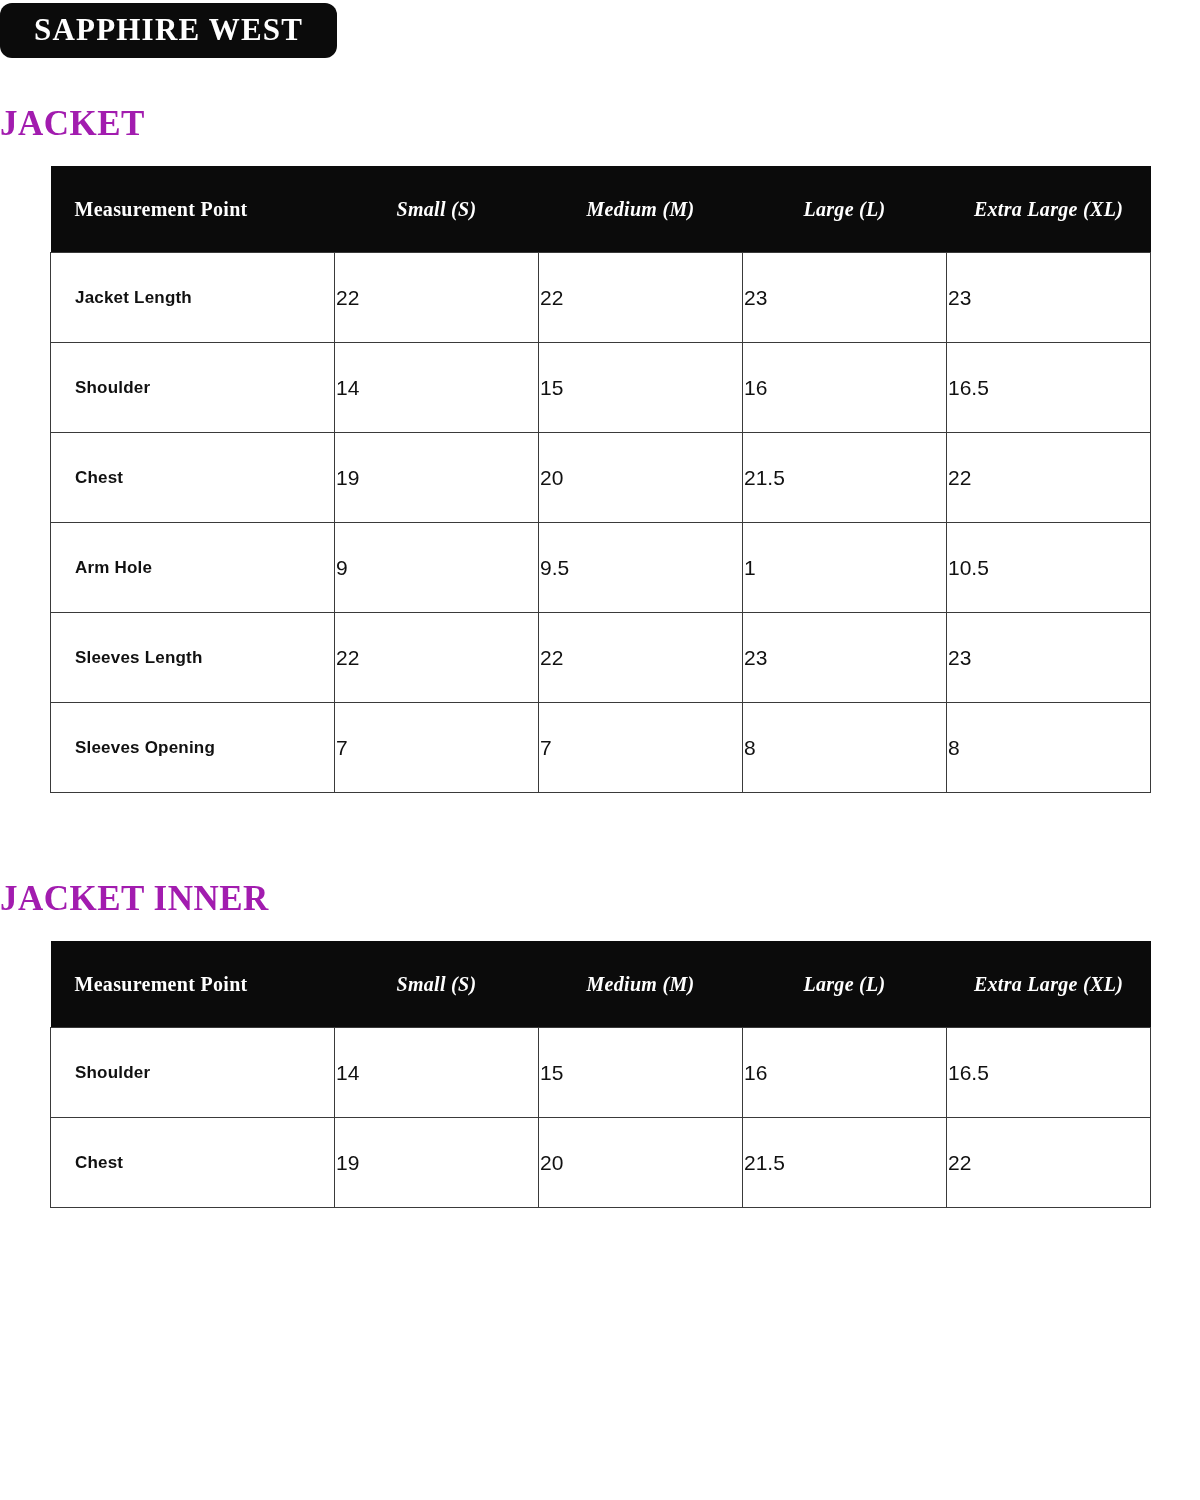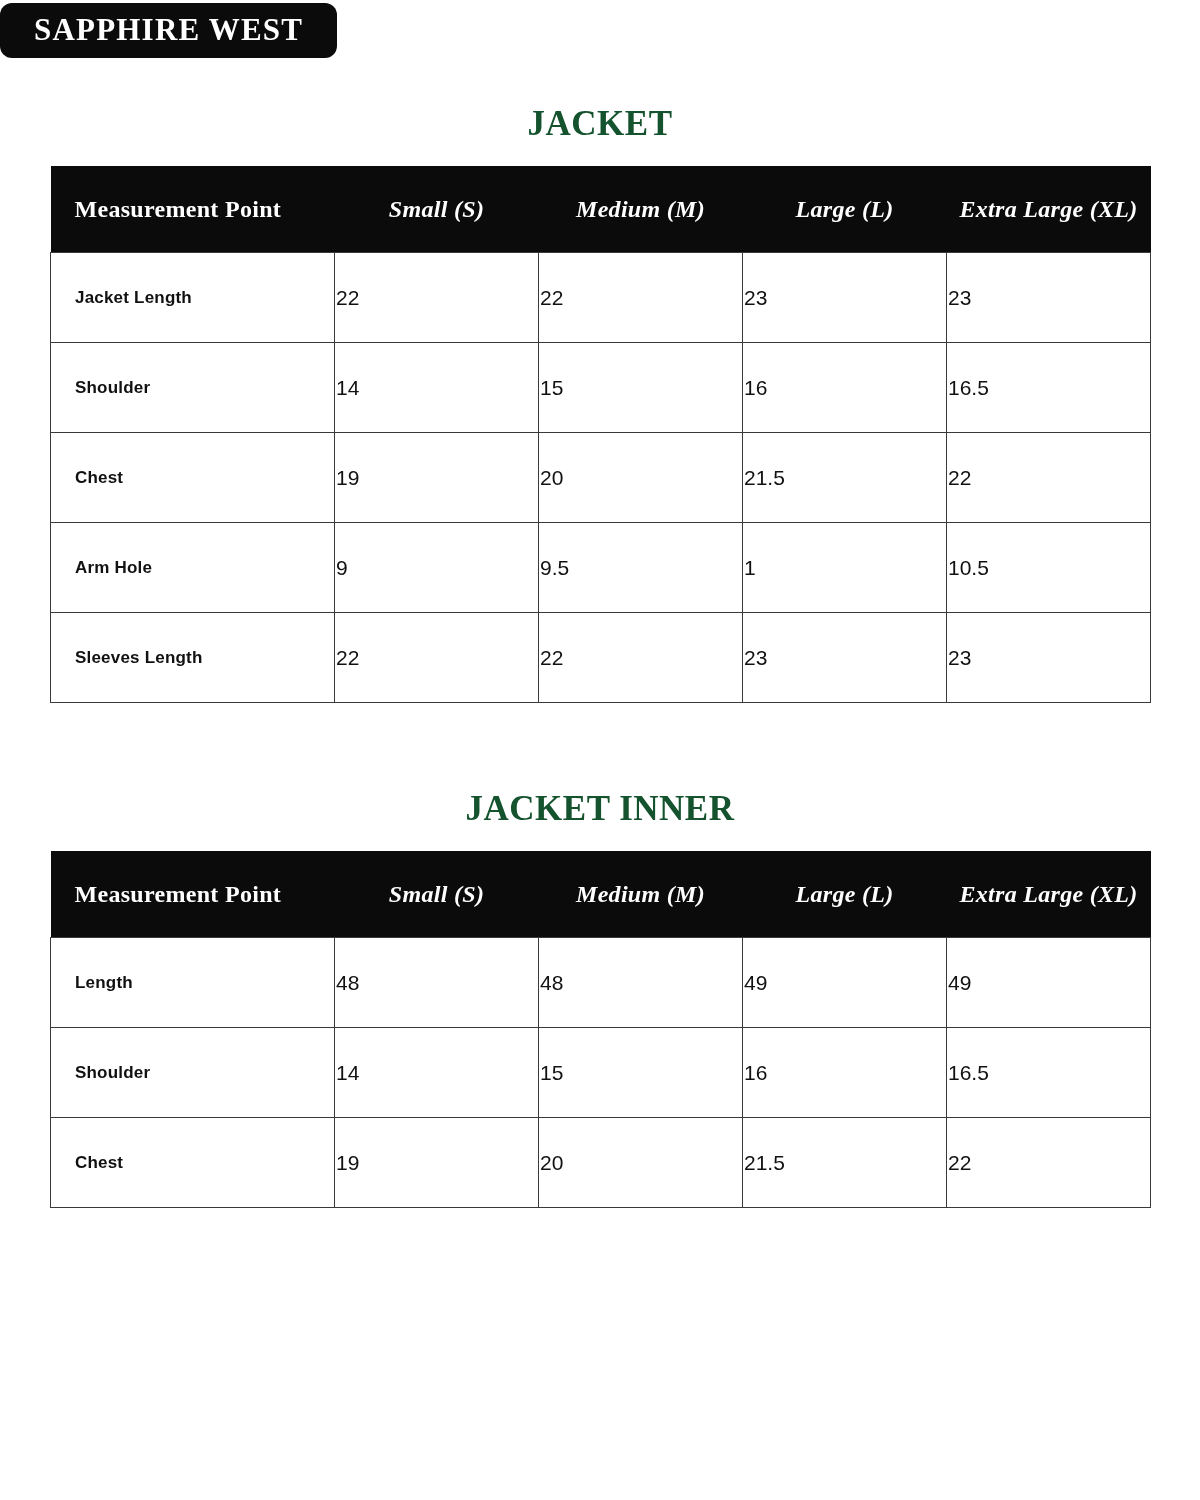--- a/index.html
+++ b/index.html
@@ -35,27 +35,26 @@
     font-weight: bold;
     font-size: 31px;
     letter-spacing: 1.2px;
     padding: 11px 34px 13px 34px;
     border-radius: 12px;
     line-height: 1;
   }
 
   
   .section-title {
-    text-align: center;
     font-family: "Liberation Serif", serif;
     font-weight: bold;
     font-size: 35px;
     letter-spacing: 0.5px;
     margin: 46px 0 22px 0;
-    color: #14532d;
+    color: #a21caf;
   }
   .section-title.second {
     margin-top: 86px;
   }
 
   
   .table-wrap {
     margin: 0 50px;
   }
   table.size-table {
@@ -64,21 +63,21 @@
     table-layout: fixed;
   }
   table.size-table col.c-label { width: 284px; }
   table.size-table col.c-size  { width: 204px; }
 
   table.size-table thead th {
     background: #0b0b0b;
     color: #ffffff;
     font-family: "Liberation Serif", serif;
     font-weight: bold;
-    font-size: 24px;
+    font-size: 20px;
     letter-spacing: 0.3px;
     height: 86px;
     padding: 0 12px;
     border: none;
     vertical-align: middle;
   }
   table.size-table thead th.label-col {
     text-align: left;
     padding-left: 24px;
   }
@@ -168,20 +167,27 @@
           <td class="value">1</td>
           <td class="value">10.5</td>
         </tr>
         <tr>
           <td class="row-label">Sleeves Length</td>
           <td class="value">22</td>
           <td class="value">22</td>
           <td class="value">23</td>
           <td class="value">23</td>
         </tr>
+        <tr>
+          <td class="row-label">Sleeves Opening</td>
+          <td class="value">7</td>
+          <td class="value">7</td>
+          <td class="value">8</td>
+          <td class="value">8</td>
+        </tr>
       </tbody>
     </table>
   </div>
 
   <h2 class="section-title second">JACKET INNER</h2>
 
   <div class="table-wrap">
     <table class="size-table">
       <colgroup>
         <col class="c-label">
@@ -194,27 +200,20 @@
         <tr>
           <th class="label-col">Measurement Point</th>
           <th class="size-col">Small (S)</th>
           <th class="size-col">Medium (M)</th>
           <th class="size-col">Large (L)</th>
           <th class="size-col">Extra Large (XL)</th>
         </tr>
       </thead>
       <tbody>
         <tr>
-          <td class="row-label">Length</td>
-          <td class="value">48</td>
-          <td class="value">48</td>
-          <td class="value">49</td>
-          <td class="value">49</td>
-        </tr>
-        <tr>
           <td class="row-label">Shoulder</td>
           <td class="value">14</td>
           <td class="value">15</td>
           <td class="value">16</td>
           <td class="value">16.5</td>
         </tr>
         <tr>
           <td class="row-label">Chest</td>
           <td class="value">19</td>
           <td class="value">20</td>

